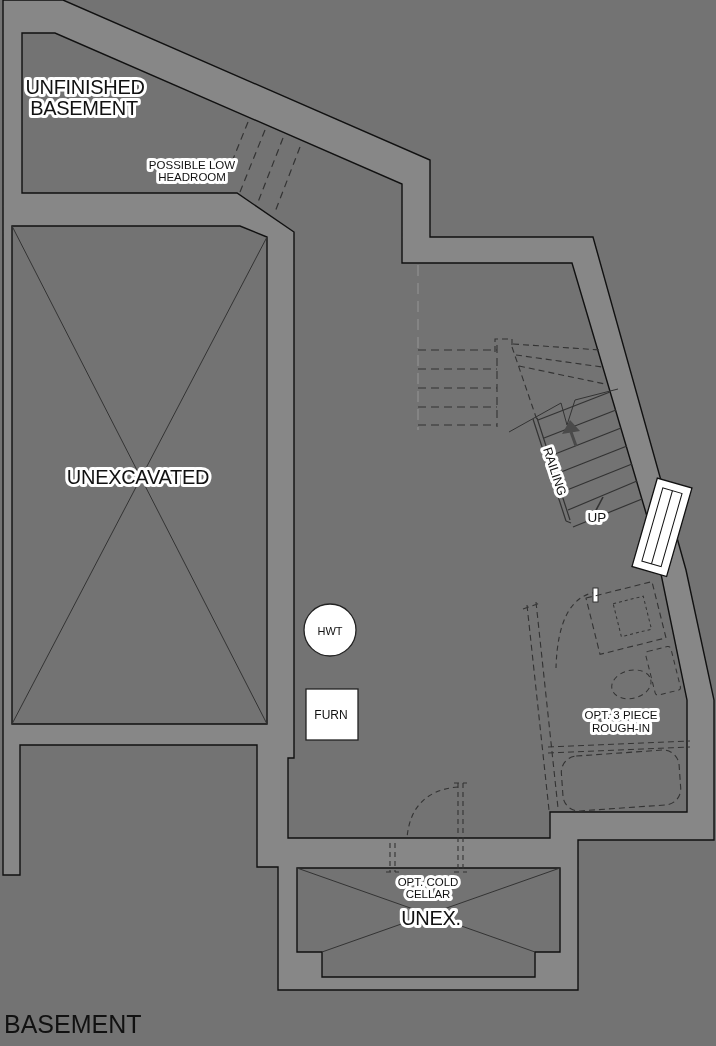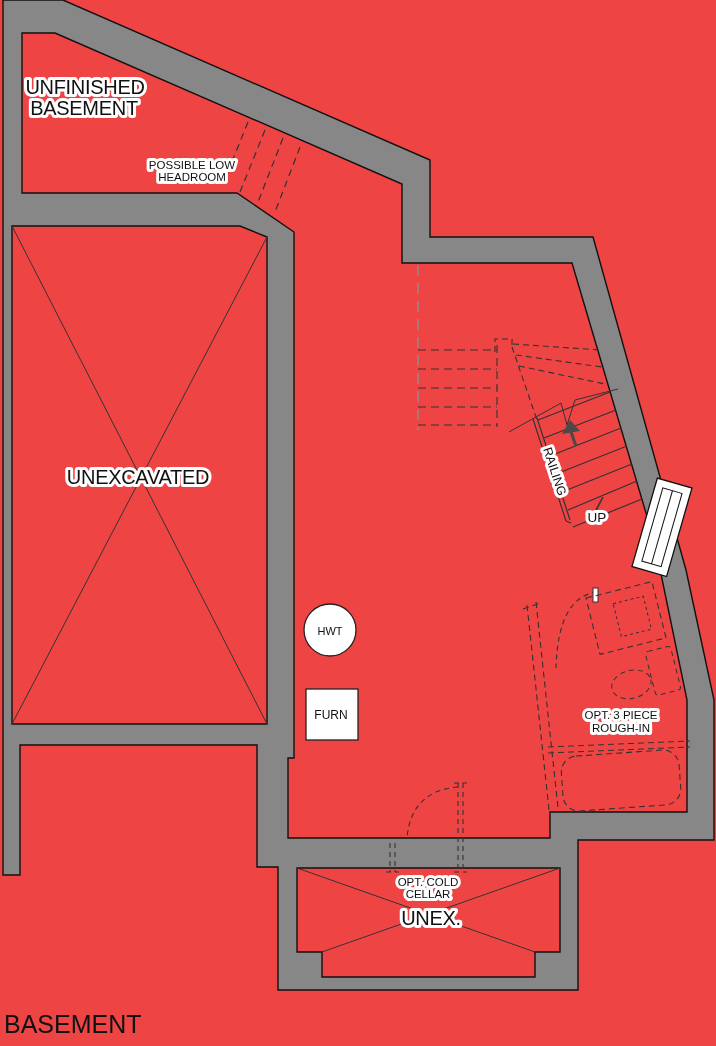--- a/index.html
+++ b/index.html
@@ -1,17 +1,17 @@
 <!DOCTYPE html>
 <html><head>
 <meta charset="utf-8">
 <style>
   html,body{margin:0;padding:0;background:#fff;}
   body{font-family:"Liberation Sans", sans-serif;}
-  .plan-wrap{position:relative;width:716px;height:1046px;background:#ef4444;overflow:hidden;text-align:center;}
+  .plan-wrap{position:relative;width:716px;height:1046px;background:#737373;overflow:hidden;text-align:center;}
   svg text{fill:#111;}
   .halo{paint-order:stroke;stroke:#fff;stroke-width:6px;stroke-linejoin:round;}
   .room-big{font-size:20px;letter-spacing:-0.3px;}
   .room-small{font-size:11.5px;}
   .title-text{font-size:25px;letter-spacing:0px;}
 </style>
 </head>
 <body>
 
 <div class="plan-wrap">

